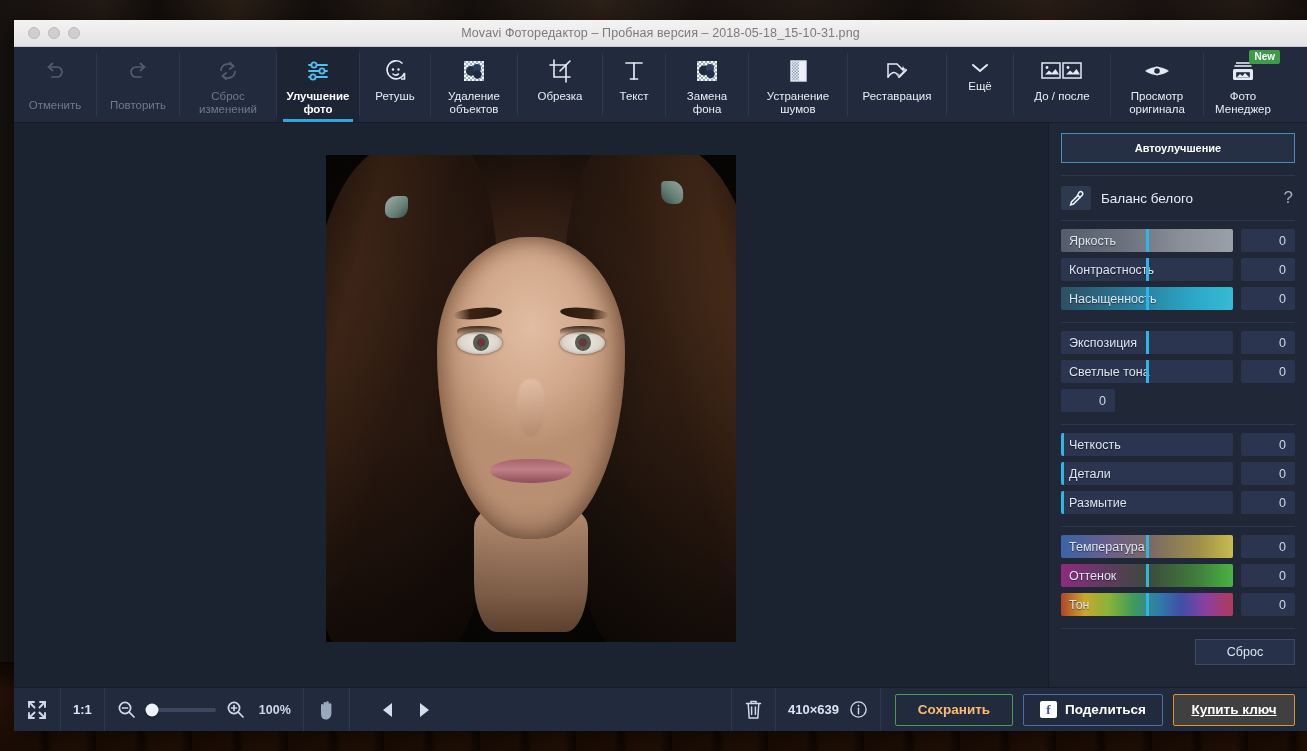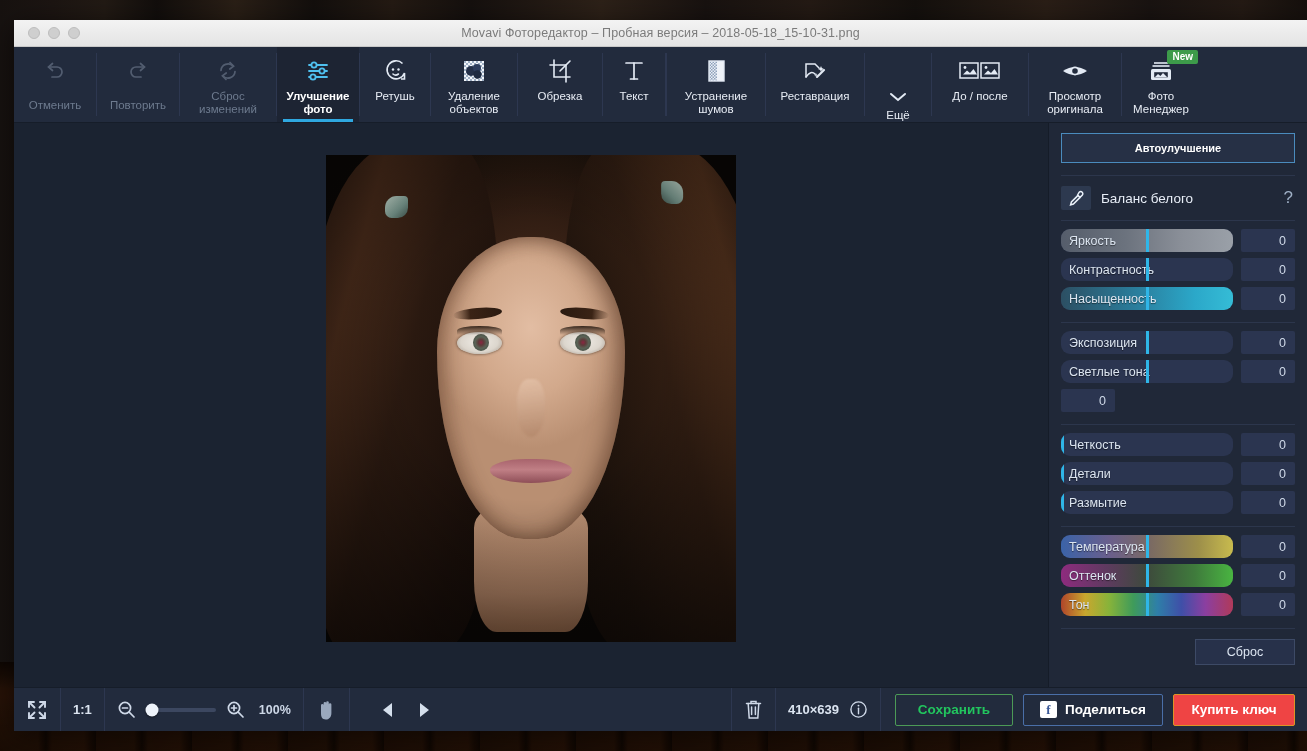--- a/index.html
+++ b/index.html
@@ -260,21 +260,21 @@
   #wb-help { font-size: 17px; color: #9fb0c6; cursor: pointer; padding-right: 2px; }
 
   .slider-group { padding: 8px 12px 6px; }
   .slider-row {
     display: flex; align-items: center; gap: 8px;
     margin-bottom: 6px;
   }
   .slider {
     position: relative; flex: 1; height: 23px;
     background: #2b3purple; background-color: #2b3550;
-    border-radius: 9px; overflow: hidden; cursor: pointer;
+    border-radius: 2px; overflow: hidden; cursor: pointer;
   }
   .slider .track { position: absolute; inset: 0; }
   .slider .name {
     position: absolute; left: 8px; top: 0; bottom: 0;
     display: flex; align-items: center;
     font-size: 12.5px; color: #dce5f0;
     text-shadow: 0 1px 1px rgba(0,0,0,.5);
     z-index: 2;
   }
   .slider .handle {
@@ -322,23 +322,23 @@
     box-shadow: 0 1px 2px rgba(0,0,0,.5);
   }
   #navspace { flex: 1; display: flex; align-items: center; height: 100%; border-right: 1px solid #2d3750; padding-left: 30px; gap: 22px; }
   #dims { font-size: 13px; color: #dbe4f0; font-weight: bold; }
   #actions { display: flex; align-items: center; gap: 10px; padding: 0 12px 0 14px; }
   .abtn {
     height: 32px; display: flex; align-items: center; justify-content: center;
     gap: 8px; font-size: 13.5px; font-weight: bold; cursor: pointer;
     border-radius: 2px; padding: 0 16px;
   }
-  #save-btn { background: #222b3d; border: 1px solid #4c9a56; color: #22c55e; min-width: 118px; }
+  #save-btn { background: #222b3d; border: 1px solid #4c9a56; color: #fdba74; min-width: 118px; }
   #share-btn { background: #222b3d; border: 1px solid #4a6fa8; color: #fff; min-width: 122px; }
-  #buy-btn { background: #ef4444; border: 1px solid #dd9425; color: #fff; min-width: 122px; }
+  #buy-btn { background: #404040; border: 1px solid #dd9425; color: #fff; min-width: 122px; text-decoration: underline; }
   .fb {
     width: 17px; height: 17px; background: #fff; border-radius: 2px;
     display: flex; align-items: center; justify-content: center;
     color: #3b5998; font-size: 13px; font-weight: bold;
     font-family: "Liberation Serif", serif; line-height: 1;
   }
 </style>
 </head>
 <body>
 
@@ -463,20 +463,39 @@
         <svg width="28" height="28" viewBox="0 0 28 28" fill="none" stroke="#e3eaf4" stroke-width="1.7" stroke-linecap="round">
           <path d="M6 6 H22"></path>
             <path d="M14 6 V22"></path>
             <path d="M10.5 22 H17.5"></path>
         </svg>
       </span>
       <span class="lbl">Текст</span>
     </div>
     <div class="sep"></div>
 
+    <div class="tool w-bg">
+      <span class="ico">
+        <svg width="28" height="28" viewBox="0 0 28 28">
+          <defs>
+            <pattern id="ck2" width="4" height="4" patternUnits="userSpaceOnUse">
+              <rect width="4" height="4" fill="#f2f5fa"></rect>
+              <rect width="2" height="2" fill="#9fb0c5"></rect>
+              <rect x="2" y="2" width="2" height="2" fill="#9fb0c5"></rect>
+            </pattern>
+          </defs>
+          <rect x="4" y="4" width="20" height="20" fill="url(#ck2)"></rect>
+          <circle cx="11" cy="13.5" r="5" fill="#1e2a41"></circle>
+          <circle cx="17" cy="11" r="4" fill="#32405e"></circle>
+          <circle cx="17.5" cy="17" r="4.2" fill="#222e47"></circle>
+        </svg>
+      </span>
+      <span class="lbl" style="white-space:pre-line">Замена
+фона</span>
+    </div>
     <div class="sep"></div>
 
     <div class="tool w-noise">
       <span class="ico">
         <svg width="28" height="28" viewBox="0 0 28 28">
           <defs>
             <pattern id="ck3" width="3" height="3" patternUnits="userSpaceOnUse">
               <rect width="3" height="3" fill="#e9eef6"></rect>
               <rect width="1.5" height="1.5" fill="#8fa2bb"></rect>
               <rect x="1.5" y="1.5" width="1.5" height="1.5" fill="#8fa2bb"></rect>
@@ -499,21 +518,21 @@
           <path d="M5 20 q5-7 9-3"></path>
           <path d="M16 20 L23 13" stroke-width="2.1"></path>
           <path d="M20 9 l.9 2.1 2.1.9 -2.1.9 -.9 2.1 -.9-2.1 -2.1-.9 2.1-.9z" fill="#e3eaf4" stroke="none"></path>
           <path d="M15 16 l.6 1.4 1.4.6 -1.4.6 -.6 1.4 -.6-1.4 -1.4-.6 1.4-.6z" fill="#e3eaf4" stroke="none"></path>
         </svg>
       </span>
       <span class="lbl">Реставрация</span>
     </div>
     <div class="sep"></div>
 
-    <div class="tool w-more" style="justify-content:flex-end;padding-top:19px">
+    <div class="tool w-more" style="justify-content:flex-start;padding-top:10px">
       <span class="ico" style="height:20px">
         <svg width="22" height="14" viewBox="0 0 22 14" fill="none" stroke="#e3eaf4" stroke-width="2" stroke-linecap="round">
           <path d="M4 5 L11 11 L18 5"></path>
         </svg>
       </span>
       <span class="lbl">Ещё</span>
     </div>
     <div class="sep"></div>
 
     <div class="tool w-ba">

